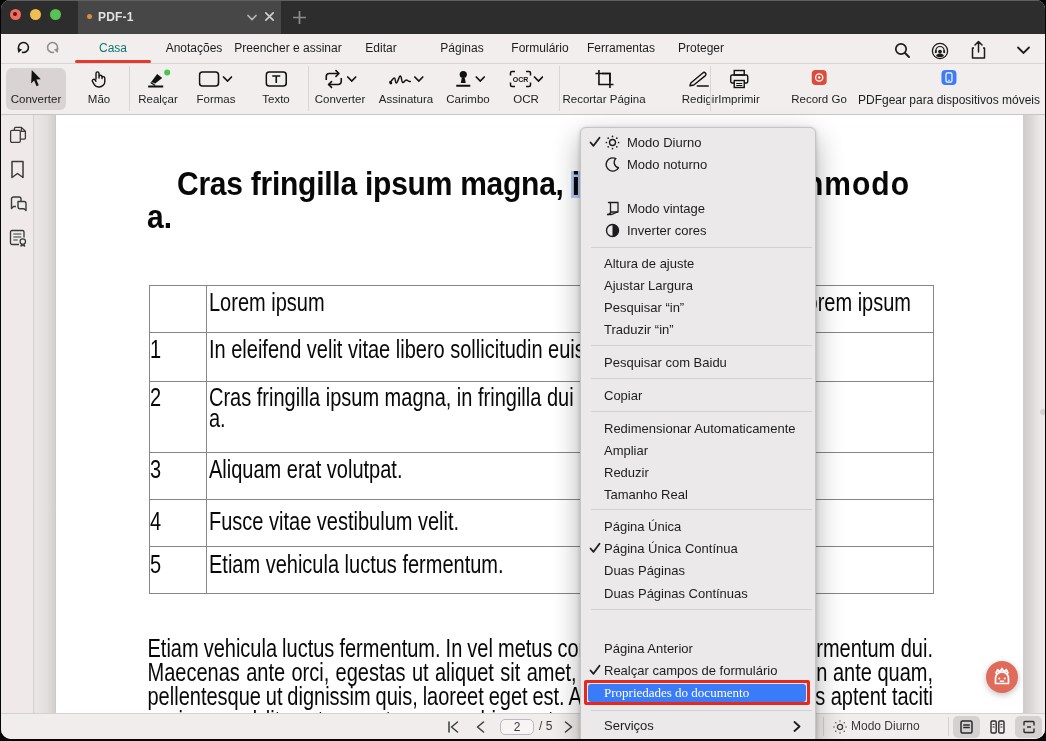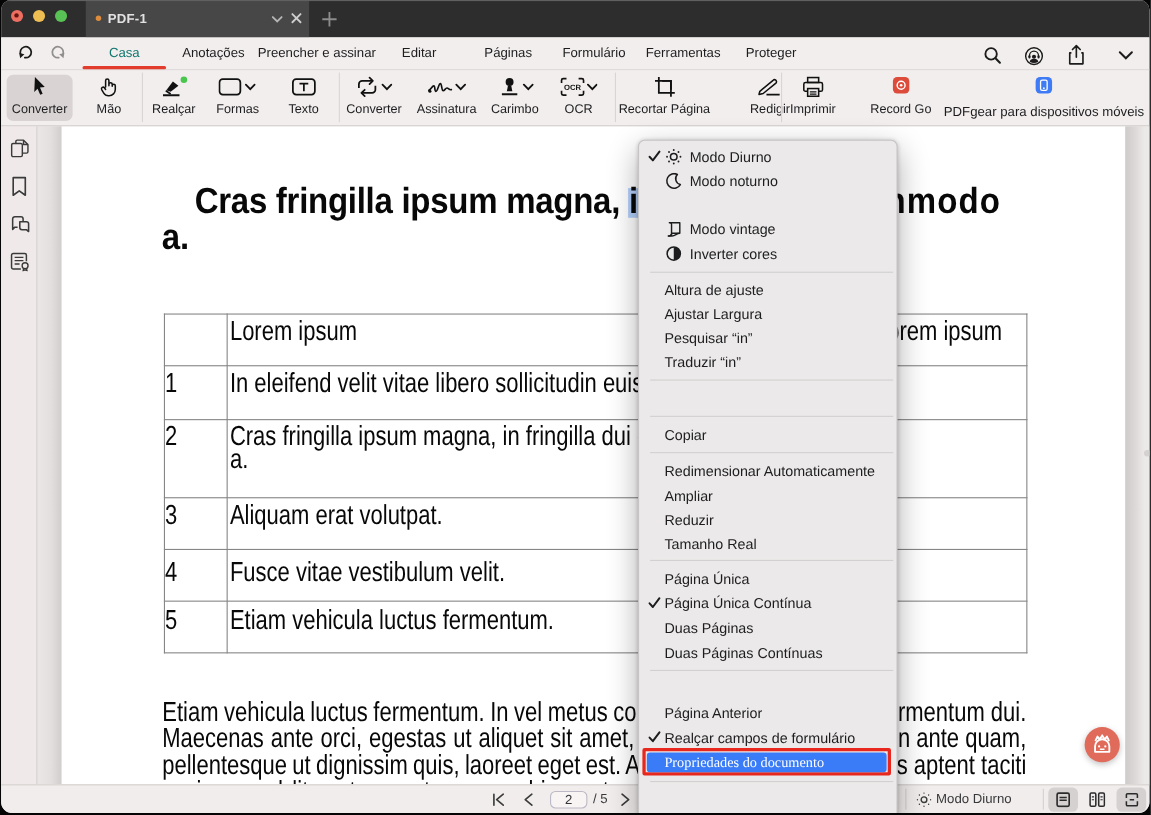--- a/index.html
+++ b/index.html
@@ -393,20 +393,23 @@
       <div class="mi" style="top: 147px;">
         <span class="txt2">Ajustar Largura</span>
       </div>
       <div class="mi" style="top: 169px;">
         <span class="txt2">Pesquisar “in”</span>
       </div>
       <div class="mi" style="top: 191px;">
         <span class="txt2">Traduzir “in”</span>
       </div>
       <div class="msep" style="top: 217px;"></div>
+      <div class="mi" style="top: 224px;">
+        <span class="txt2">Pesquisar com Baidu</span>
+      </div>
       <div class="msep" style="top: 250px;"></div>
       <div class="mi" style="top: 257px;">
         <span class="txt2">Copiar</span>
       </div>
       <div class="msep" style="top: 283px;"></div>
       <div class="mi" style="top: 290px;">
         <span class="txt2">Redimensionar Automaticamente</span>
       </div>
       <div class="mi" style="top: 312px;">
         <span class="txt2">Ampliar</span>
@@ -441,20 +444,26 @@
         <svg class="chk" width="12" height="12">
           <path d="M1.5 6.5 L4.5 9.8 L10.5 1.8" stroke="#1d1d1f" stroke-width="1.8" fill="none" stroke-linecap="round" stroke-linejoin="round"></path>
         </svg>
         <span class="txt2">Realçar campos de formulário</span>
       </div>
       <div class="abs" style="left: 3px; top: 552px; width: 226px; height: 25px; border: 3px solid rgb(232, 40, 30); border-radius: 2px;"></div>
       <div class="mi" style="left: 7px; top: 556px; width: 218px; height: 18px; line-height: 18px; border-radius: 3px; background: rgb(58, 124, 247); color: rgb(255, 255, 255);">
         <span style="position:absolute;left:16px;font-family:Liberation Serif, serif;">Propriedades do documento</span>
       </div>
       <div class="msep" style="top: 582px;"></div>
+      <div class="mi" style="top: 587px;">
+        <span class="txt2">Serviços</span>
+        <svg class="abs" style="left:212px;top:6px" width="8" height="11">
+          <path d="M1.5 1 L6.5 5.5 L1.5 10" stroke="#1d1d1f" stroke-width="1.8" fill="none" stroke-linecap="round" stroke-linejoin="round"></path>
+        </svg>
+      </div>
     </div>
 
   <div class="abs" style="left:985px;top:661px;width:32px;height:32px;border-radius:50%;background:#e16b5b;box-shadow:0 2px 6px rgba(0,0,0,0.25);">
     <svg width="32" height="32">
         <g stroke="#fff" fill="none" stroke-width="1.7" stroke-linecap="round" stroke-linejoin="round">
           <path d="M10 12 l1.7-3.4 2.2 2.5 2.1-3.6 2.1 3.6 2.2-2.5 1.7 3.4"></path>
           <path d="M9.5 22.5 v-5 a6.5 6.5 0 0 1 13 0 v5 z"></path>
         </g>
         <circle cx="13.2" cy="17.6" r="1" fill="#fff"></circle>
         <circle cx="18.8" cy="17.6" r="1" fill="#fff"></circle>

